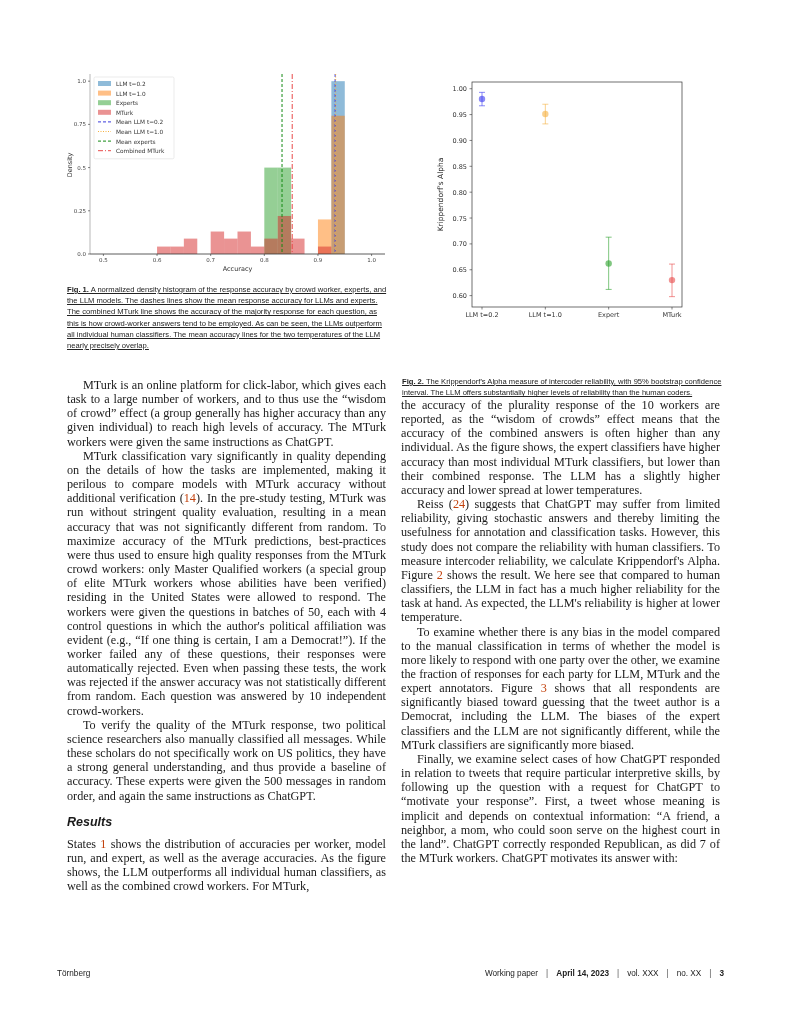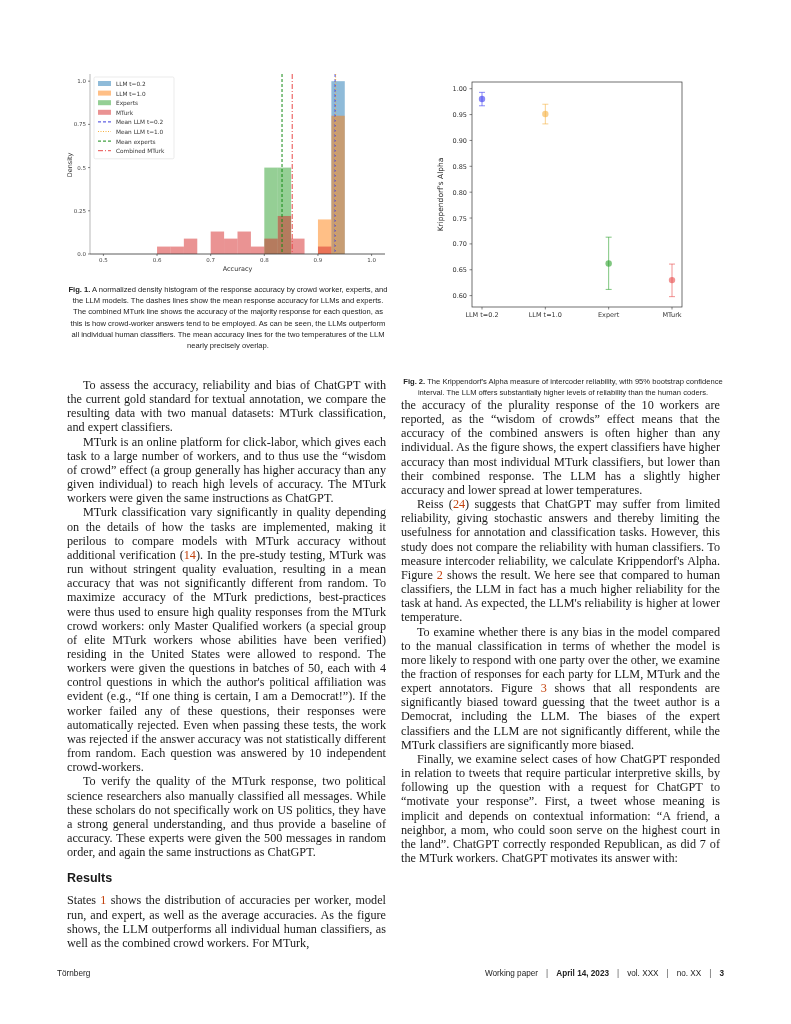--- a/index.html
+++ b/index.html
@@ -1,24 +1,24 @@
 <!DOCTYPE html>
 <html><head>
 <meta charset="utf-8">
 <style>
   html, body { margin:0; padding:0; background:#fff; }
   body { width:791px; height:1024px; position:relative; overflow:hidden; color:#1a1a1a; }
   .fig { position:absolute; }
-  .caption { position:absolute; font-family:"Liberation Sans", sans-serif; font-size:7.6px; line-height:11.2px; color:#222; text-align:center; }
+  .caption { position:absolute; font-family:"Liberation Sans", sans-serif; font-size:7.6px; line-height:11.2px; color:#222; text-align:left;text-decoration:underline; }
   .caption b { font-weight:bold; }
   .col { position:absolute; font-family:"Liberation Serif", "DejaVu Serif", serif; font-size:12.2px; line-height:14.15px; color:#1a1a1a; text-align:justify; }
   .col p { margin:0; text-indent:16px; }
   .col p.noindent { text-indent:0; }
   .col .ref { color:#c2410c; }
-  .col h2 { font-family:"Liberation Sans", sans-serif; font-weight:bold; font-size:12.5px; margin:12px 0 8px 0; }
+  .col h2 { font-family:"Liberation Sans", sans-serif; font-weight:bold; font-size:12.5px; margin:12px 0 8px 0;font-style:italic; }
   .quote { margin:14px 14px 0 14px; text-indent:0 !important; }
   .footer { position:absolute; top:969px; font-family:"Liberation Sans", sans-serif; font-size:8.2px; color:#222; }
   .footer .sep { margin:0 8px; color:#555; }
   .footer b { font-weight:bold; }
   svg text { font-family:"DejaVu Sans", sans-serif; }
 </style>
 </head>
 <body>
 
 <svg class="fig" id="fig1" style="left:60px; top:72px;" width="330" height="210" viewBox="0 0 330 210">
@@ -136,21 +136,20 @@
     <line x1="239" y1="188.06896551724134" x2="245" y2="188.06896551724134" stroke="#e84a4a" stroke-width="1" stroke-opacity="0.6"></line>
     <circle cx="242" cy="204.10344827586204" r="3.2" fill="#e84a4a" fill-opacity="0.6"></circle>
     <text x="13" y="118.5" font-size="7.5" fill="#222" text-anchor="middle" transform="rotate(-90 13 118.5)">Krippendorf's Alpha</text>
   </svg>
 
 <div class="caption" style="left:402px; top:342px; width:322px;margin-top:34px;">
   <b>Fig. 2.</b><span> The Krippendorf's Alpha measure of intercoder reliability, with 95% bootstrap confidence interval. The LLM offers substantially higher levels of reliability than the human coders.</span>
 </div>
 
 <div class="col" style="left:67px; top:378px; width:319px;">
-  <p>To assess the accuracy, reliability and bias of ChatGPT with the current gold standard for textual annotation, we compare the resulting data with two manual datasets: MTurk classification, and expert classifiers.</p>
   <p>MTurk is an online platform for click-labor, which gives each task to a large number of workers, and to thus use the “wisdom of crowd” effect (a group generally has higher accuracy than any given individual) to reach high levels of accuracy. The MTurk workers were given the same instructions as ChatGPT.</p>
   <p><span>MTurk classification vary significantly in quality depending on the details of how the tasks are implemented, making it perilous to compare models with MTurk accuracy without additional verification (</span><span class="ref">14</span><span>). In the pre-study testing, MTurk was run without stringent quality evaluation, resulting in a mean accuracy that was not significantly different from random. To maximize accuracy of the MTurk predictions, best-practices were thus used to ensure high quality responses from the MTurk crowd workers: only Master Qualified workers (a special group of elite MTurk workers whose abilities have been verified) residing in the United States were allowed to respond. The workers were given the questions in batches of 50, each with 4 control questions in which the author's political affiliation was evident (e.g., “If one thing is certain, I am a Democrat!”). If the worker failed any of these questions, their responses were automatically rejected. Even when passing these tests, the work was rejected if the answer accuracy was not statistically different from random. Each question was answered by 10 independent crowd-workers.</span></p>
   <p>To verify the quality of the MTurk response, two political science researchers also manually classified all messages. While these scholars do not specifically work on US politics, they have a strong general understanding, and thus provide a baseline of accuracy. These experts were given the 500 messages in random order, and again the same instructions as ChatGPT.</p>
   <h2>Results</h2>
   <p class="noindent"><span>States </span><span class="ref">1</span><span> shows the distribution of accuracies per worker, model run, and expert, as well as the average accuracies. As the figure shows, the LLM outperforms all individual human classifiers, as well as the combined crowd workers. For MTurk,</span></p>
 </div>
 
 <div class="col" style="left:401px; top:398px; width:319px;">
   <p class="noindent">the accuracy of the plurality response of the 10 workers are reported, as the “wisdom of crowds” effect means that the accuracy of the combined answers is often higher than any individual. As the figure shows, the expert classifiers have higher accuracy than most individual MTurk classifiers, but lower than their combined response. The LLM has a slightly higher accuracy and lower spread at lower temperatures.</p>
   <p><span>Reiss (</span><span class="ref">24</span><span>) suggests that ChatGPT may suffer from limited reliability, giving stochastic answers and thereby limiting the usefulness for annotation and classification tasks. However, this study does not compare the reliability with human classifiers. To measure intercoder reliability, we calculate Krippendorf's Alpha. Figure </span><span class="ref">2</span><span> shows the result. We here see that compared to human classifiers, the LLM in fact has a much higher reliability for the task at hand. As expected, the LLM's reliability is higher at lower temperature.</span></p>

